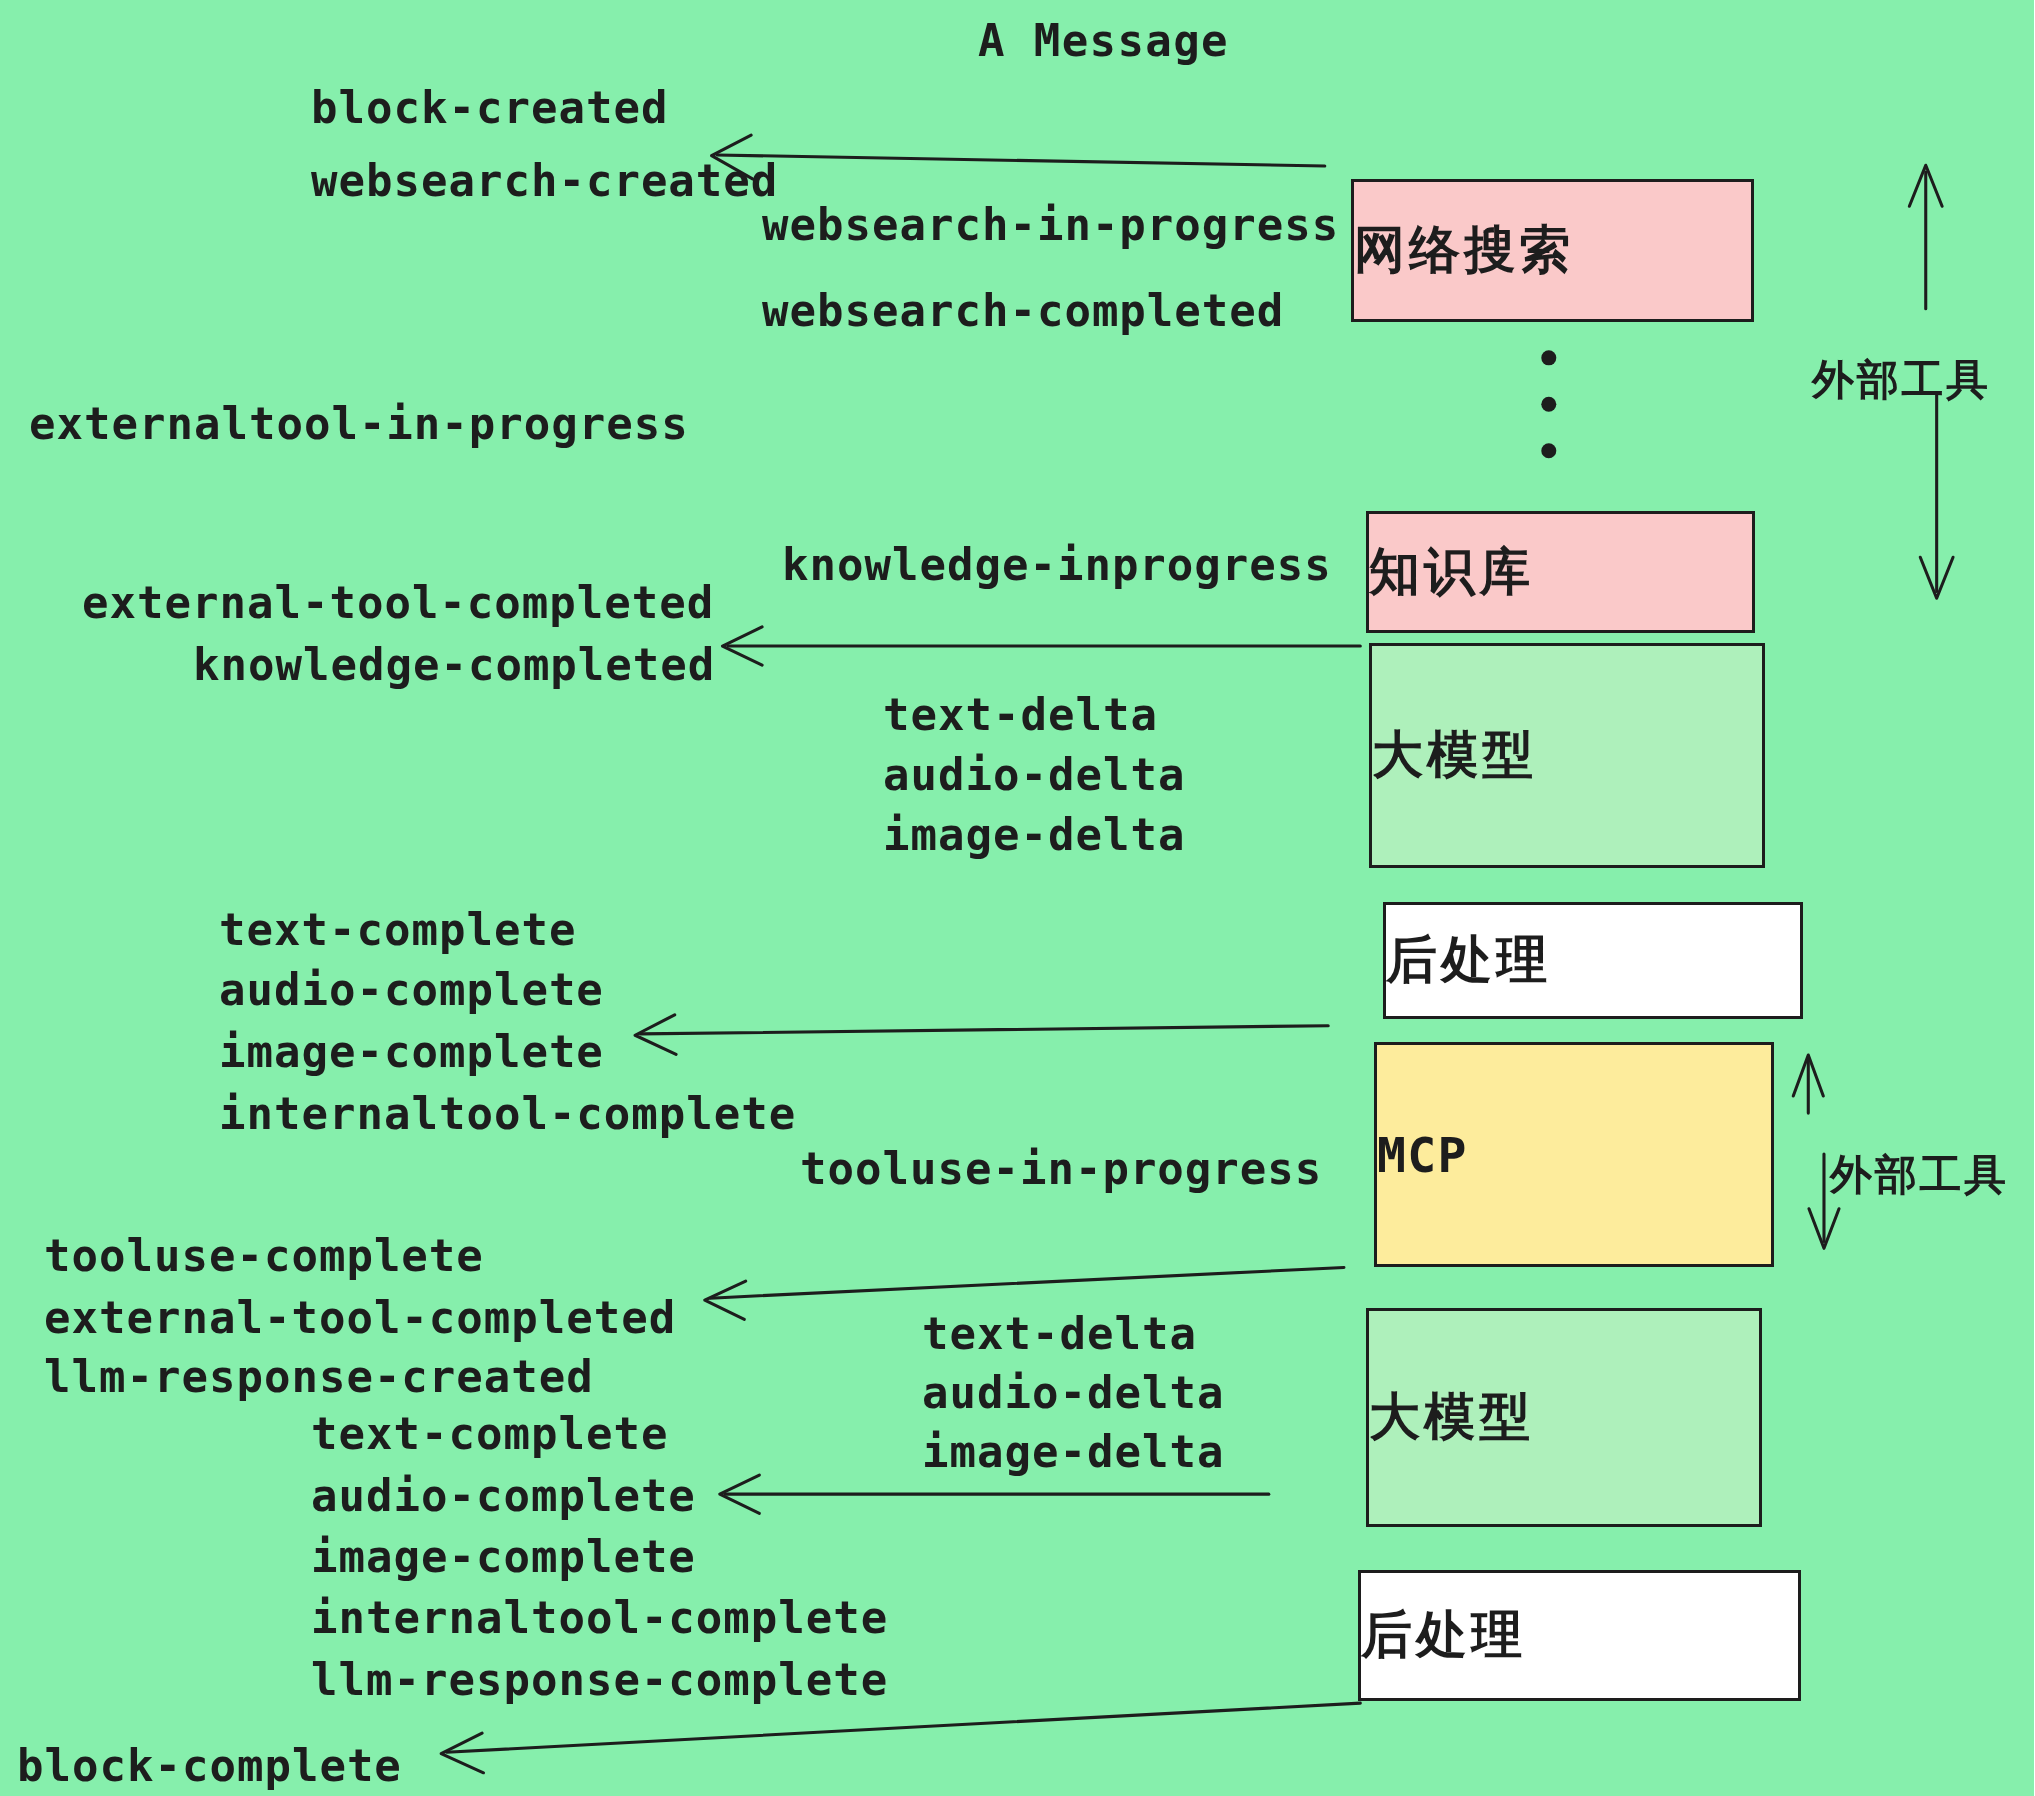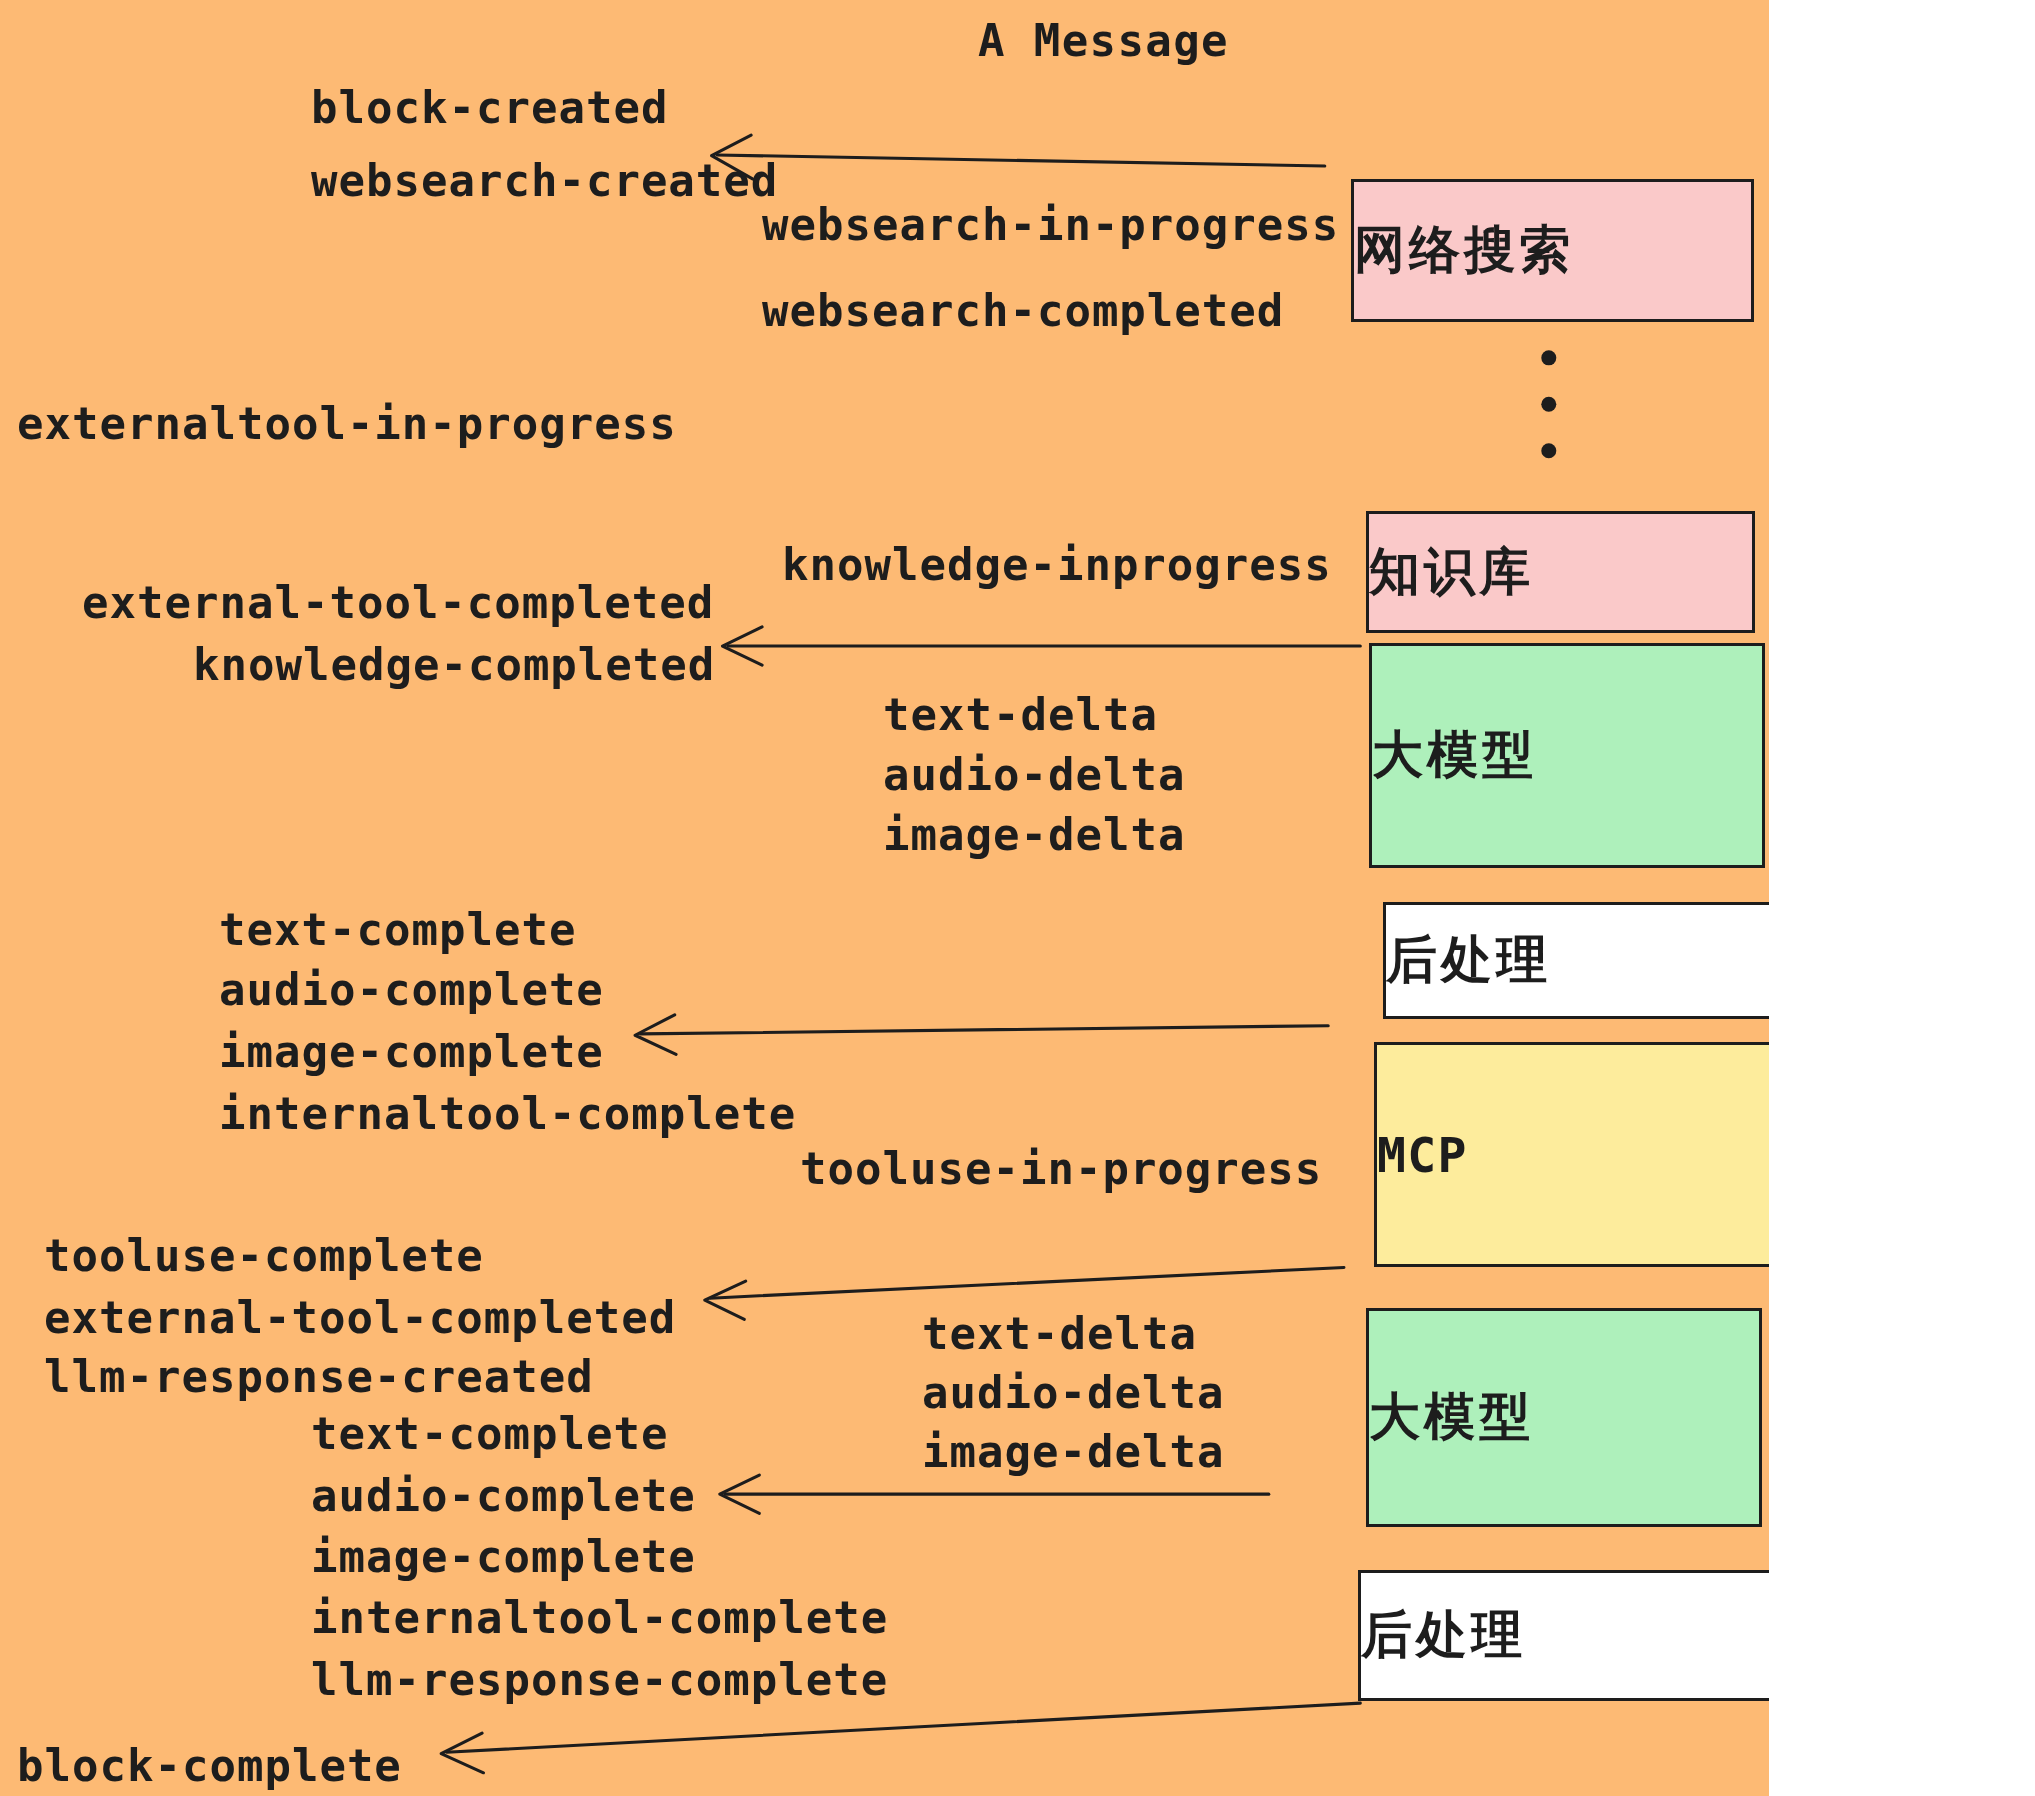--- a/index.html
+++ b/index.html
@@ -1,17 +1,17 @@
 <!DOCTYPE html>
 <html style="font-size:11px"><head>
 <meta charset="utf-8">
 <style>
   html,body{margin:0;padding:0;background:#ffffff;}
   .canvas{
-    position:relative;width:1769px;height:1796px;background:#fdba74;
+    position:relative;width:2034px;height:1796px;background:#86efac;
     overflow:hidden;color:#1d1d1d;
     font-family:"DejaVu Sans Mono","Liberation Mono",monospace;
     text-decoration:underline;
   }
   .overlay{position:absolute;left:0;top:0;}
   .overlay line,.overlay polyline{
     stroke:#1d1d1d;stroke-width:4.5;fill:none;
     stroke-linecap:round;stroke-linejoin:round;
   }
   .overlay circle{fill:#1d1d1d;stroke:none;}
@@ -93,21 +93,21 @@
       <circle cx="2268" cy="660" r="11"></circle>
     </g>
   </svg>
 
   <div class="title">A Message</div>
 
   <div class="ev" style="left:311px;top:84px">block-created</div>
   <div class="ev" style="left:311px;top:157px">websearch-created</div>
   <div class="ev" style="left:762px;top:201px">websearch-in-progress</div>
   <div class="ev" style="left:762px;top:287px">websearch-completed</div>
-  <div class="ev" style="left:17px;top:400px">externaltool-in-progress</div>
+  <div class="ev" style="left:29px;top:400px">externaltool-in-progress</div>
   <div class="ev" style="left:782px;top:541px">knowledge-inprogress</div>
   <div class="ev" style="left:82px;top:579px">external-tool-completed</div>
   <div class="ev" style="left:193px;top:641px">knowledge-completed</div>
   <div class="ev" style="left:883px;top:691px">text-delta</div>
   <div class="ev" style="left:883px;top:751px">audio-delta</div>
   <div class="ev" style="left:883px;top:811px">image-delta</div>
   <div class="ev" style="left:219px;top:906px">text-complete</div>
   <div class="ev" style="left:219px;top:966px">audio-complete</div>
   <div class="ev" style="left:219px;top:1028px">image-complete</div>
   <div class="ev" style="left:219px;top:1090px">internaltool-complete</div>

